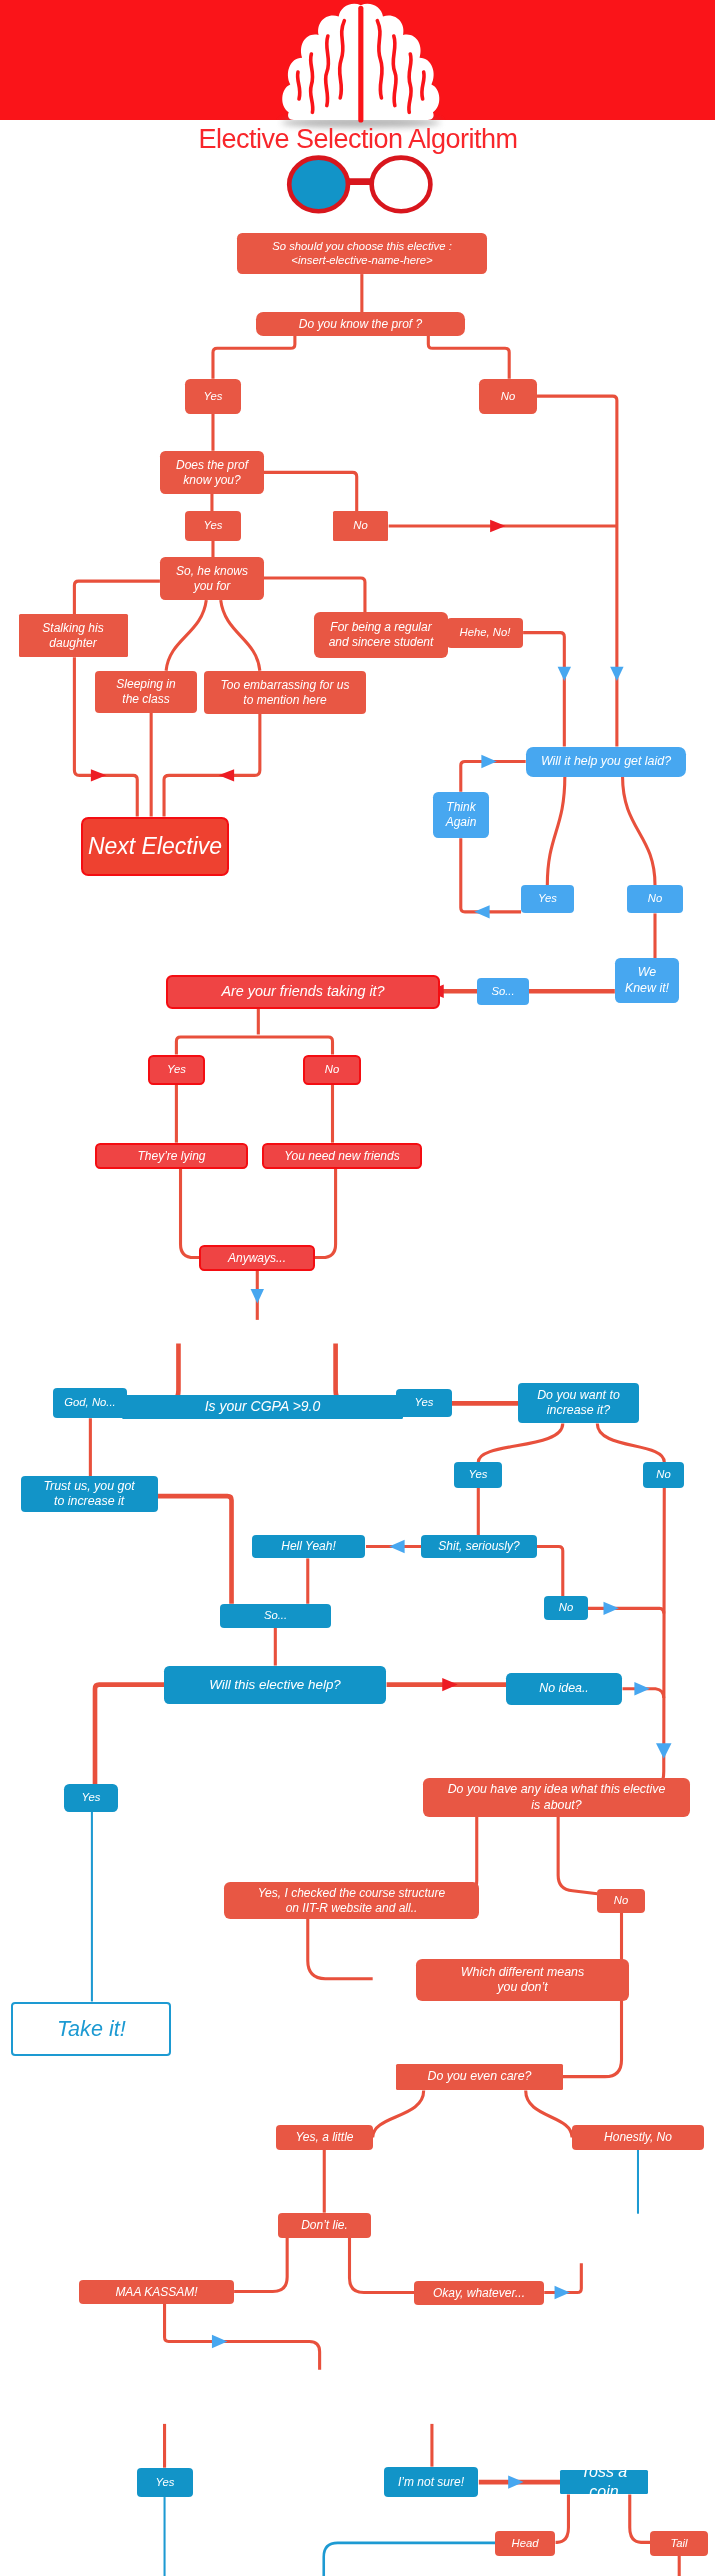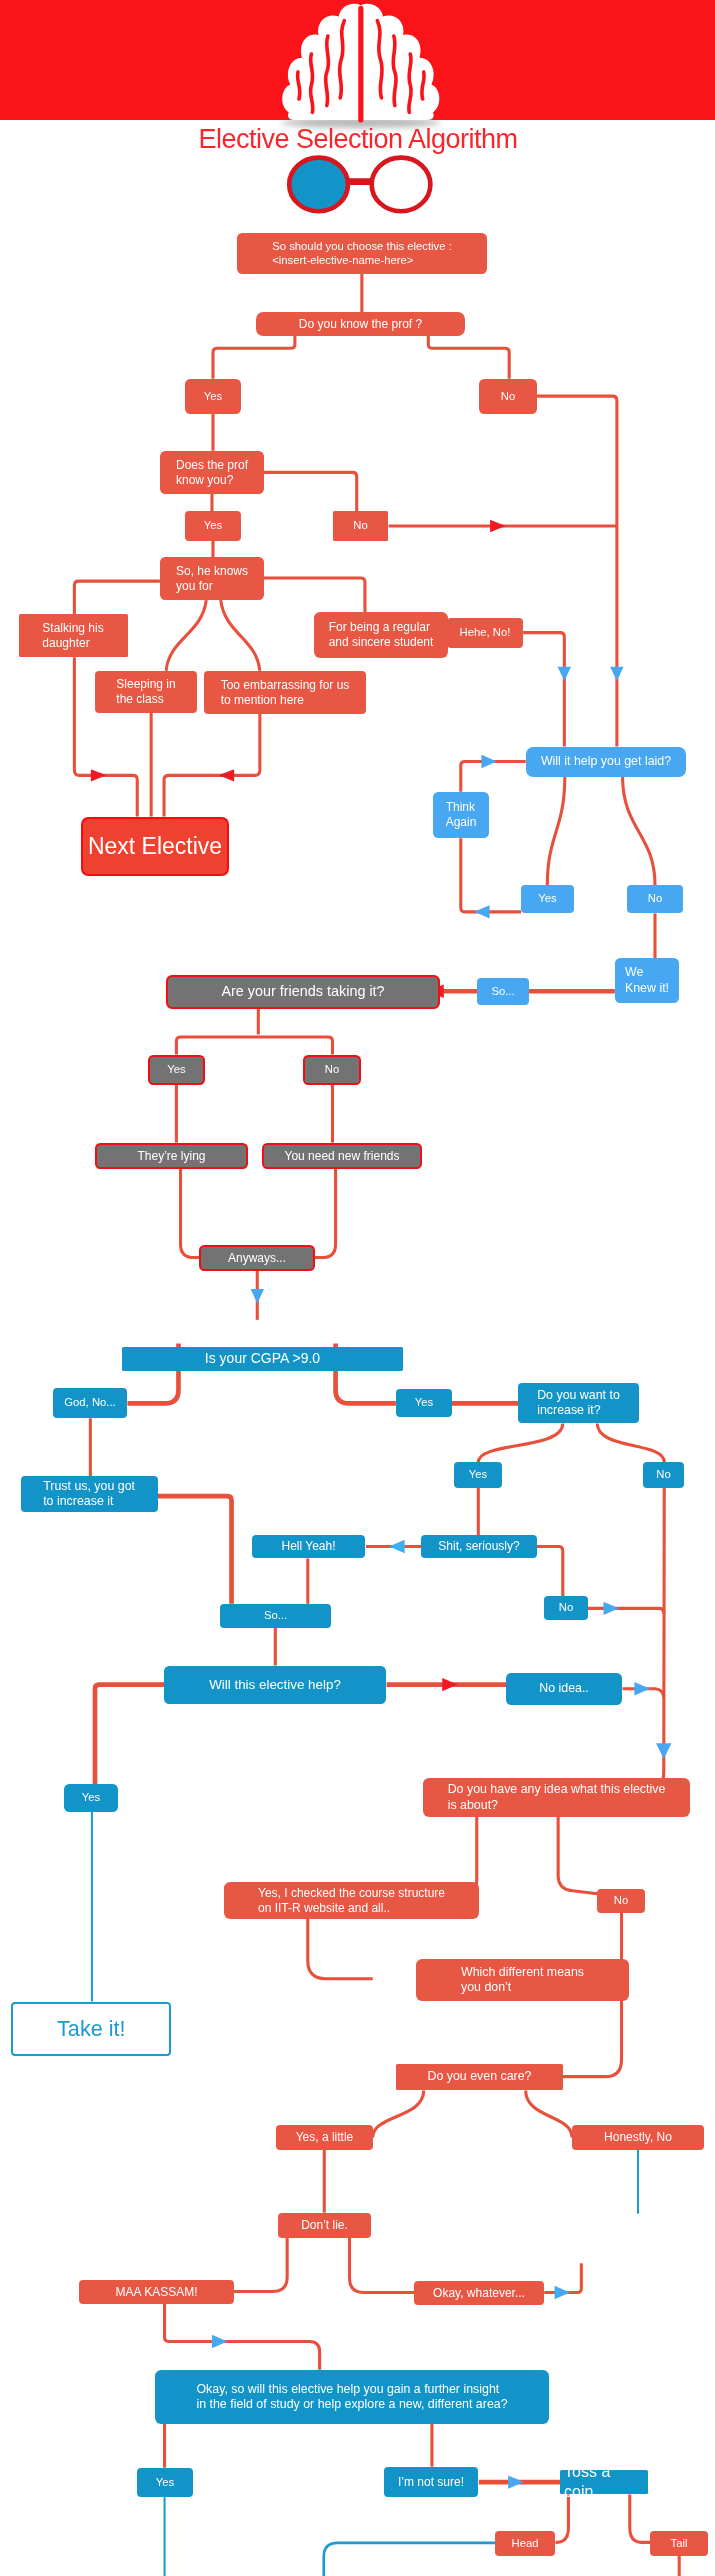--- a/index.html
+++ b/index.html
@@ -8,24 +8,24 @@
     --light_blue:#47a7f0; --teal:#1294c8; --line_blue:#1d9ad2; --glasses_red:#d8161d;
   }
   html,body{margin:0;padding:0;background:#fff;}
   #stage{position:relative;width:716px;height:2716px;overflow:hidden;background:#fff;
          font-family:"Liberation Sans",sans-serif;}
   #banner{position:absolute;left:0;top:0;width:716px;height:120px;background:var(--banner_red);}
   #flow-svg{position:absolute;left:0;top:0;z-index:1;}
   #page-title{position:absolute;left:0;right:0;top:124px;text-align:center;z-index:2;
     color:var(--title_red);font-size:27px;font-weight:400;letter-spacing:-0.5px;}
   .node{position:absolute;z-index:3;display:flex;align-items:center;justify-content:center;
-    text-align:left;color:#fff;font-weight:400;font-size:11.3px;line-height:1.22;
-    white-space:pre-line;border-radius:4.1px;box-sizing:border-box;padding:1px 4.1px;}
+    text-align:center;color:#fff;font-weight:400;font-size:11.3px;line-height:1.22;
+    white-space:pre-line;border-radius:4.1px;box-sizing:border-box;padding:1px 4.1px;font-style:italic;}
   .red{background:var(--box_red);}
-  .rem{background:#737373;border:2.1px solid var(--bright_red);}
+  .rem{background:#ef4444;border:2.1px solid var(--bright_red);}
   .final{background:var(--final_red);border:2.6px solid var(--bright_red);font-weight:300;}
   .lb{background:var(--light_blue);}
   .teal{background:var(--teal);}
   .outline{background:#fff;border:2.1px solid var(--line_blue);color:var(--line_blue);font-weight:300;}
   .sq{border-radius:1.5px;}
   .r10{border-radius:5.2px;} .r12{border-radius:6.2px;margin-left:44px;} .r14{border-radius:7.2px;}
   
   .ln{stroke:var(--line_red);stroke-width:6;fill:none;}
   .ln8{stroke:var(--line_red);stroke-width:9;fill:none;}
   .bl{stroke:var(--line_blue);stroke-width:4;fill:none;}
@@ -193,21 +193,21 @@
   <div class="node lb" style="left:627px;top:885px;width:56px;height:28px">No</div>
   <div class="node lb r10" style="left:615px;top:958px;width:64px;height:45px;font-size:12.4px">We
 Knew it!</div>
   <div class="node lb" style="left:477px;top:978px;width:52px;height:27px">So...</div>
   <div class="node rem r12" style="left:122px;top:975px;width:274px;height:34px;font-size:14.4px">Are your friends taking it?</div>
   <div class="node rem r10" style="left:148px;top:1055px;width:57px;height:30px">Yes</div>
   <div class="node rem r10" style="left:303px;top:1055px;width:58px;height:30px">No</div>
   <div class="node rem r10" style="left:95px;top:1143px;width:153px;height:26px;font-size:12px">They’re lying</div>
   <div class="node rem r10" style="left:262px;top:1143px;width:160px;height:26px;font-size:12px">You need new friends</div>
   <div class="node rem r10" style="left:199px;top:1245px;width:116px;height:26px;font-size:12px">Anyways...</div>
-  <div class="node teal sq" style="left:122px;top:1347px;width:281px;height:24px;font-size:14px">Is your CGPA &gt;9.0</div>
+  <div class="node teal sq" style="left:122px;top:1395px;width:281px;height:24px;font-size:14px">Is your CGPA &gt;9.0</div>
   <div class="node teal" style="left:53px;top:1388px;width:74px;height:30px">God, No...</div>
   <div class="node teal" style="left:396px;top:1389px;width:56px;height:28px">Yes</div>
   <div class="node teal" style="left:518px;top:1383px;width:121px;height:40px;font-size:12.4px">Do you want to
 increase it?</div>
   <div class="node teal" style="left:20.6px;top:1476px;width:137px;height:36px;font-size:12.4px">Trust us, you got
 to increase it</div>
   <div class="node teal" style="left:454px;top:1462px;width:48px;height:26px">Yes</div>
   <div class="node teal" style="left:643px;top:1462px;width:41px;height:26px">No</div>
   <div class="node teal" style="left:252px;top:1535px;width:113px;height:23px;font-size:12px">Hell Yeah!</div>
   <div class="node teal" style="left:421px;top:1535px;width:116px;height:23px;font-size:12px">Shit, seriously?</div>
@@ -223,22 +223,20 @@
   <div class="node red r12" style="left:372px;top:1959px;width:213px;height:42px;font-size:12.4px">Which different means
 you don’t</div>
   <div class="node teal r10" style="left:64px;top:1784px;width:54px;height:28px">Yes</div>
   <div class="node outline" style="left:11.3px;top:2002px;width:160px;height:54px;font-size:21.6px">Take it!</div>
   <div class="node red sq" style="left:396px;top:2064px;width:167px;height:26px;font-size:12.4px">Do you even care?</div>
   <div class="node red" style="left:276px;top:2125px;width:97px;height:25px;font-size:12px">Yes, a little</div>
   <div class="node red" style="left:572px;top:2125px;width:132px;height:25px;font-size:12px">Honestly, No</div>
   <div class="node red" style="left:278px;top:2213px;width:93px;height:25px;font-size:12px">Don’t lie.</div>
   <div class="node red" style="left:79px;top:2280px;width:155px;height:24px;font-size:12px">MAA KASSAM!</div>
   <div class="node red" style="left:414px;top:2281px;width:130px;height:24px;font-size:12px">Okay, whatever...</div>
-  <div class="node teal r12" style="left:111px;top:2370px;width:394px;height:54px;font-size:12.4px">Okay, so will this elective help you gain a further insight
-in the field of study or help explore a new, different area?</div>
   <div class="node teal" style="left:137px;top:2468px;width:56px;height:29px">Yes</div>
   <div class="node teal" style="left:384px;top:2467px;width:94px;height:30px;font-size:12px">I’m not sure!</div>
   <div class="node teal sq" style="left:560px;top:2470px;width:88px;height:24px;font-size:16px">Toss a coin</div>
   <div class="node red" style="left:495px;top:2531px;width:60px;height:25px">Head</div>
   <div class="node red" style="left:650px;top:2531px;width:58px;height:25px">Tail</div>
 
 </div>
 
 
 </body></html>

